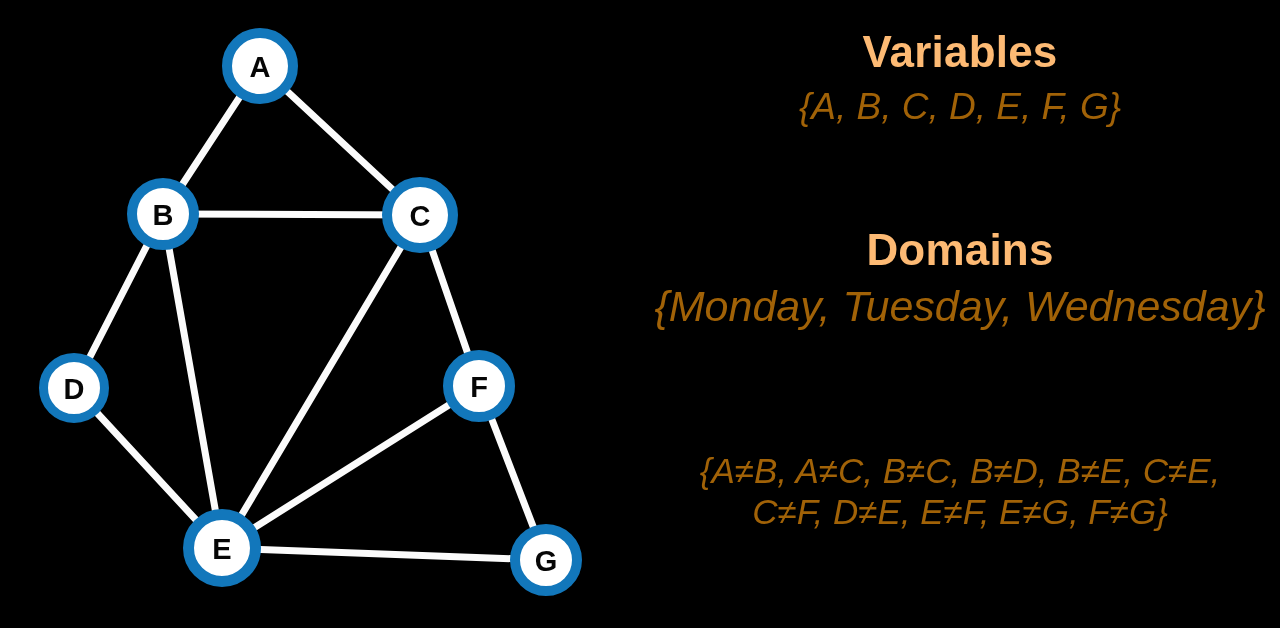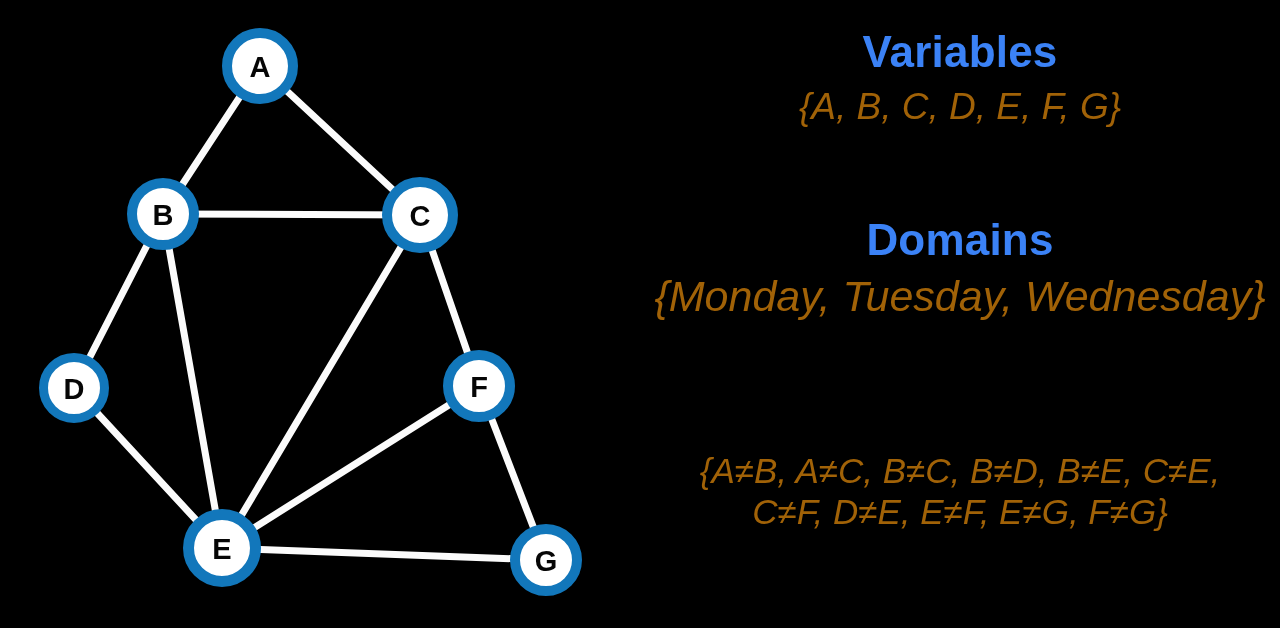--- a/index.html
+++ b/index.html
@@ -61,30 +61,30 @@
     width: 640px;
     height: 628px;
   }
   .block {
     position: absolute;
     left: 0;
     width: 640px;
     text-align: center;
   }
   #variables-block { top: 26px; }
-  #domains-block   { top: 214px; }
+  #domains-block   { top: 224px; }
   #constraints-block { top: 448px; }
 
   .heading {
     font-family: "Liberation Sans", sans-serif;
     font-weight: bold;
     font-size: 44px;
     line-height: 52px;
     letter-spacing: 0.2px;
-    color: #3b82f6;
+    color: #fdba74;
   }
   .set-line {
     font-family: Liberation Sans, sans-serif;
     font-style: italic;
     font-size: 37px;
     line-height: 45px;
     color: #a16207;
     white-space: nowrap;
   }
   #variables-set { margin-top: 6px; }

